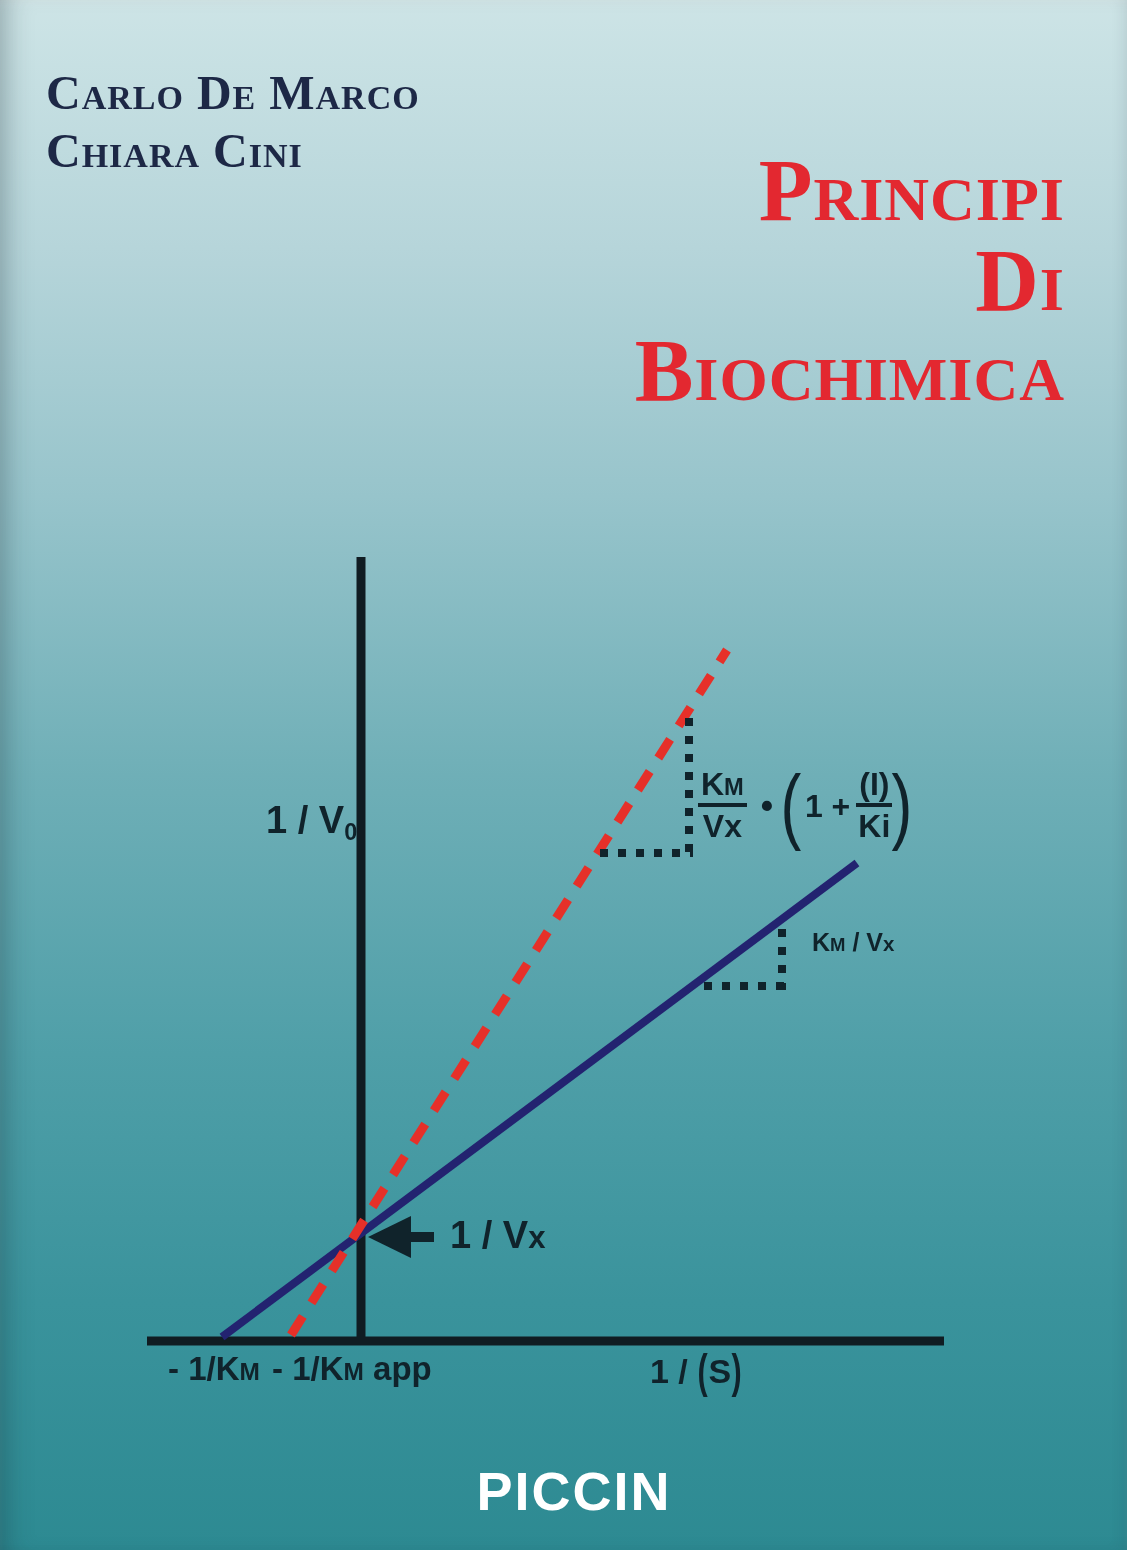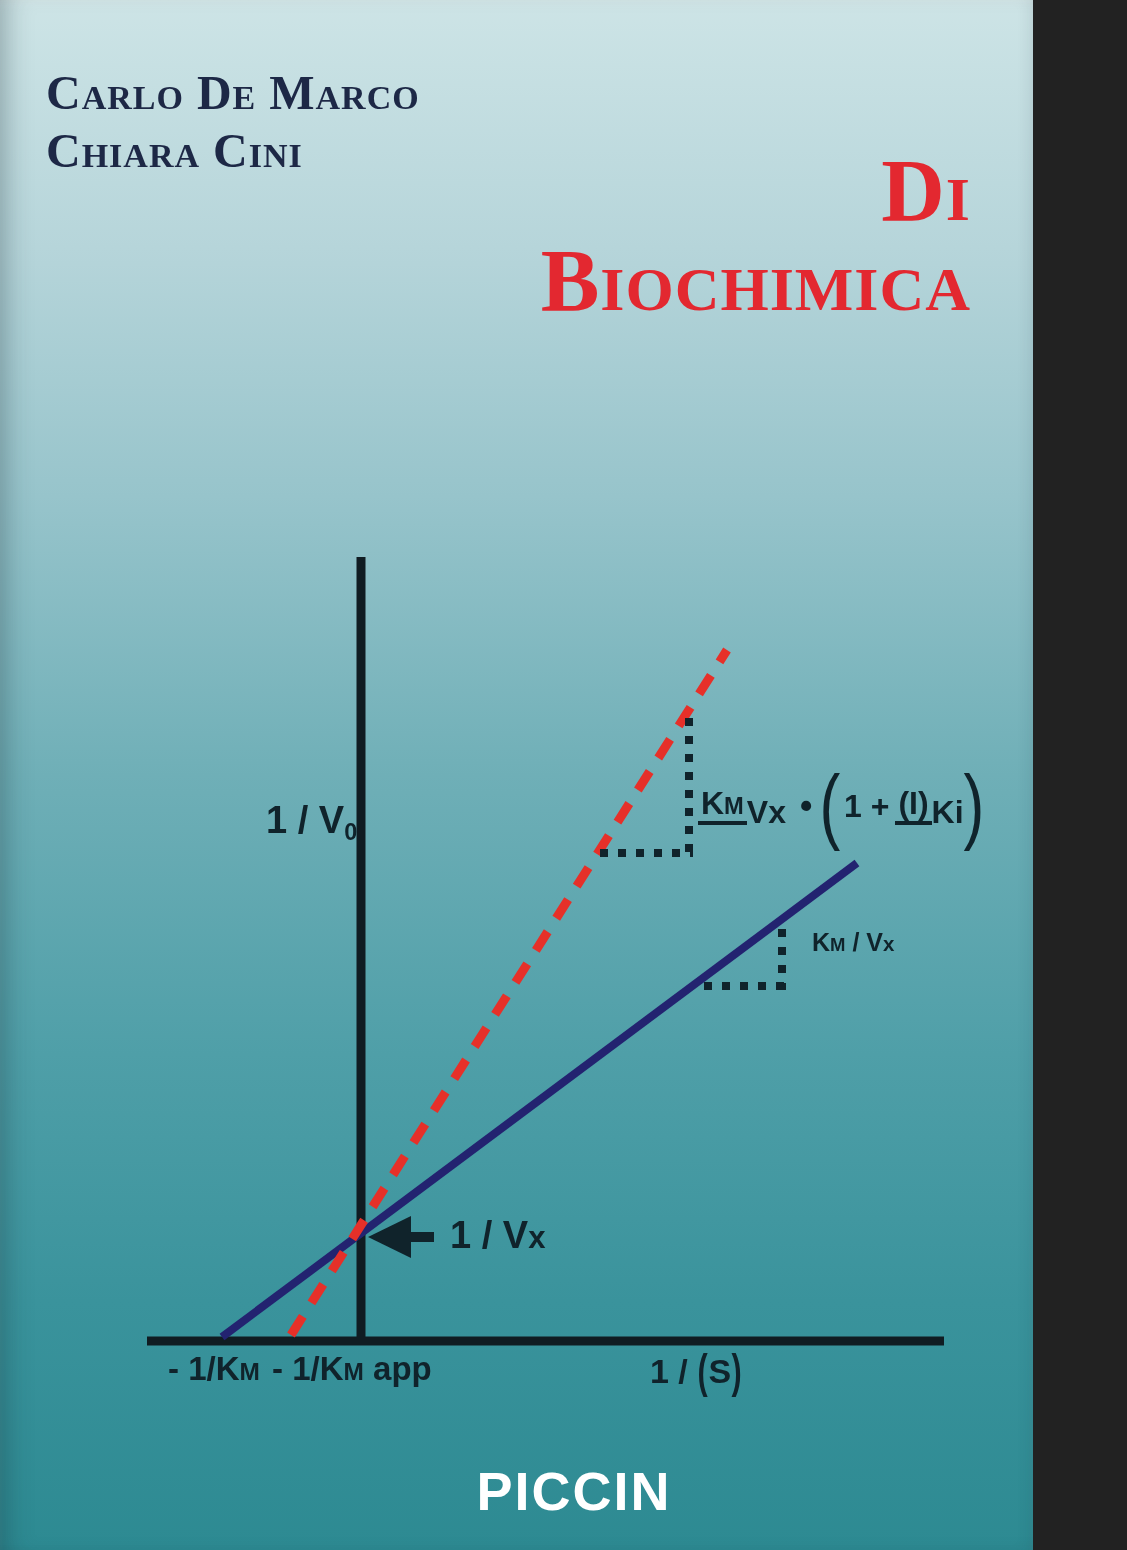--- a/index.html
+++ b/index.html
@@ -1,18 +1,18 @@
 <!DOCTYPE html>
 <html><head>
 <meta charset="utf-8">
 <style>
   html,body{margin:0;padding:0;background:#222;}
   .cover{
     position:relative;
-    width:1033px;height:1550px;
+    width:1127px;height:1550px;
     overflow:hidden;
     background:linear-gradient(180deg,
       #cde4e6 0%,
       #b6d5da 16%,
       #97c4cb 32%,
       #6fafb7 50%,
       #4f9fa8 68%,
       #3a939c 84%,
       #2d8a92 100%);
     box-shadow:inset 22px 0 28px -18px rgba(20,40,50,.35),
@@ -44,23 +44,23 @@
     position:absolute;
     color:#10232b;font-weight:bold;
     white-space:nowrap;
   }
   .sm{font-size:.74em;}
   .sub{font-size:.62em;vertical-align:-.3em;}
   .subx{font-size:.82em;}
   .bracket{display:inline-block;transform:scaleY(1.35) scaleX(.9);font-weight:bold;}
   
   .formula{display:flex;align-items:center;font-size:32px;}
-  .frac{display:inline-flex;align-items:center;line-height:1.05;}
+  .frac{display:inline-flex;flex-direction:column;align-items:center;line-height:1.05;}
   .frac .num{border-bottom:4px solid #10232b;padding:0 3px 1px;}
-  .frac .den{padding-top:13px;}
+  .frac .den{padding-top:3px;}
   .dot{margin:0 8px 0 14px;font-size:1.1em;}
   .paren{font-size:2.6em;font-weight:normal;transform:scaleX(.75);margin:0 -4px;}
   .oneplus{margin:0 6px 0 4px;}
   
   .publisher{
     position:absolute;left:0;top:1460px;width:1100px;
     text-align:center;
     color:#ffffff;font-weight:bold;font-size:54px;letter-spacing:2px;margin-left:24px;
   }
 </style>
@@ -68,20 +68,21 @@
 <body>
 
 <div class="cover">
 
   <div class="authors">
     <div>Carlo De Marco</div>
     <div>Chiara Cini</div>
   </div>
 
   <div class="title">
+    <div>Principi</div>
     <div>Di</div>
     <div>Biochimica</div>
   </div>
 
   <svg class="graph-svg" viewBox="0 0 1127 1550">
 
     <line x1="361" y1="557" x2="361" y2="1345" stroke="#101c22" stroke-width="9"></line>
     <line x1="147" y1="1341" x2="944" y2="1341" stroke="#101c22" stroke-width="9"></line>
 
     <line x1="222" y1="1337" x2="857" y2="863" stroke="#232370" stroke-width="8"></line>

